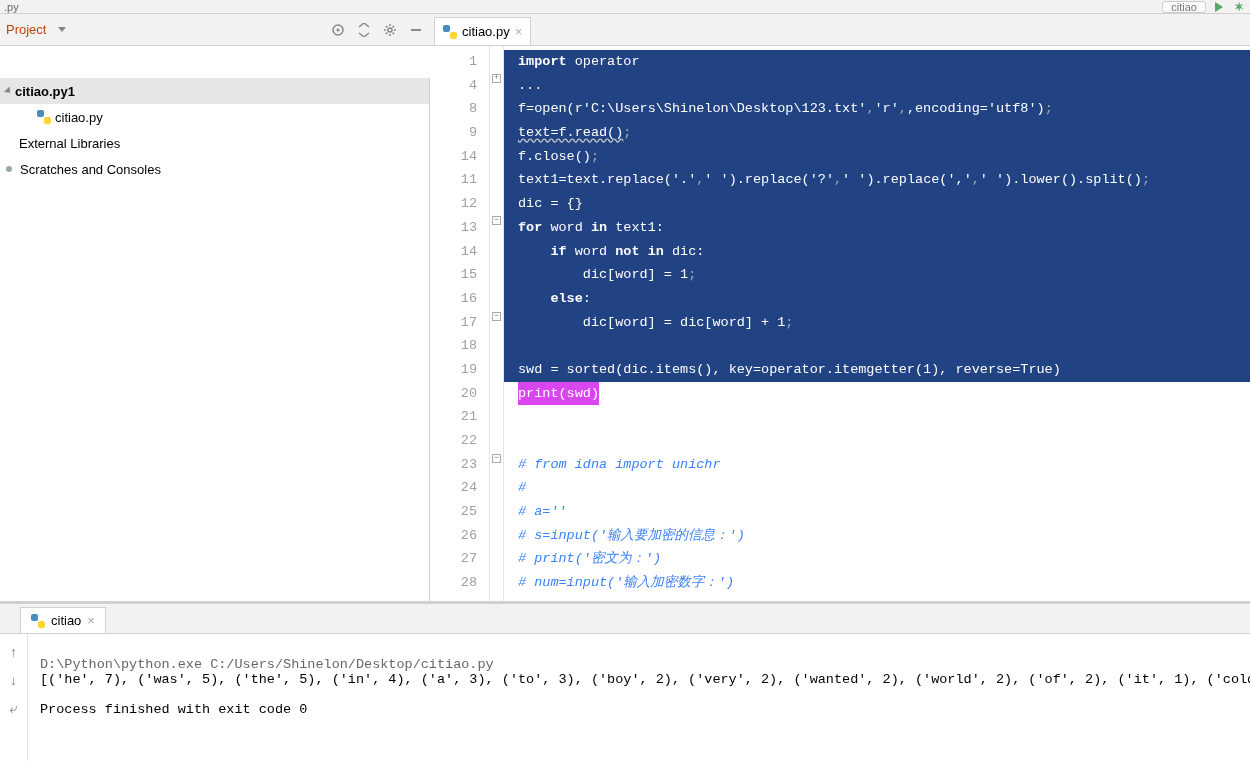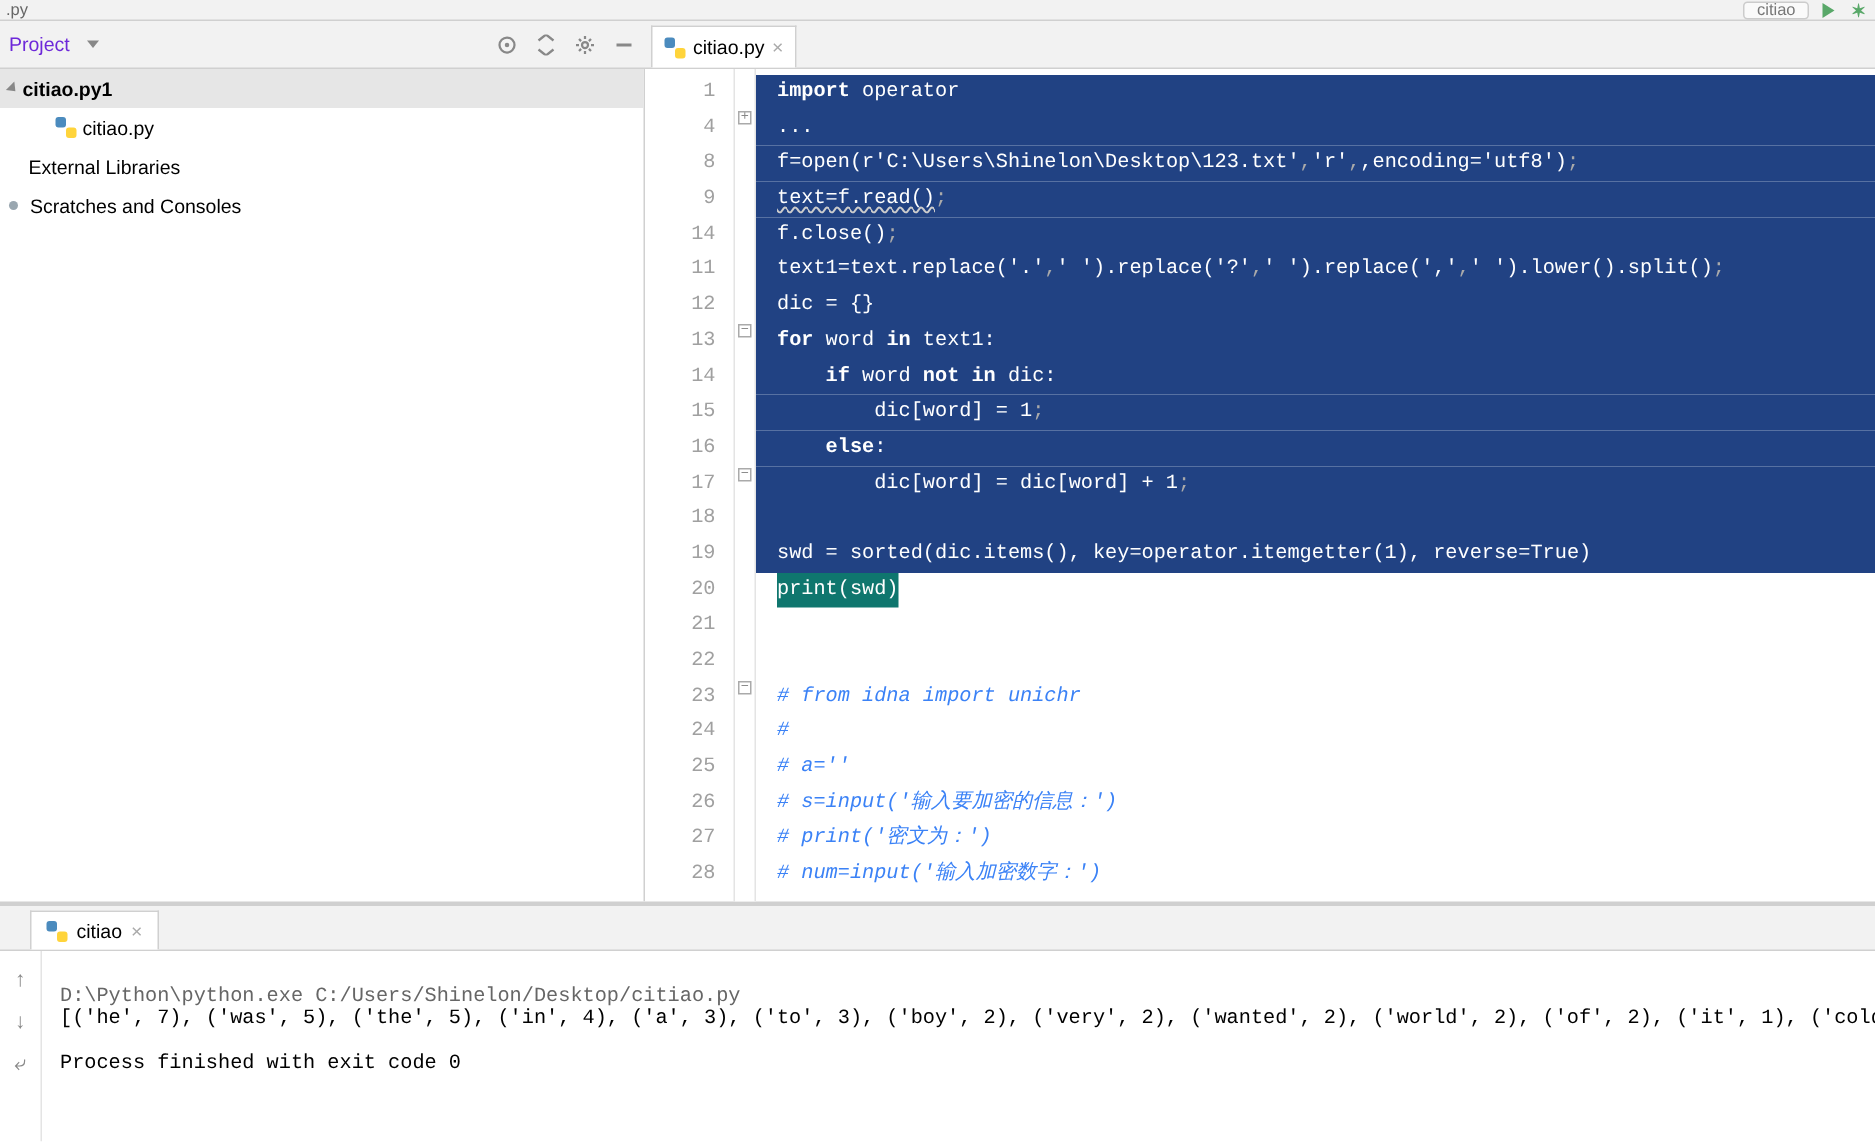--- a/index.html
+++ b/index.html
@@ -51,39 +51,40 @@
   display: flex;
   align-items: center;
 }
 .project-bar-left {
   width: 430px;
   display: flex;
   align-items: center;
   justify-content: space-between;
   padding: 0 6px;
 }
-.project-label { font-weight: 500; color: #6d28d9; display: flex; align-items: center; gap: 12px; }
+.project-label { font-weight: 500; color: #c2410c; display: flex; align-items: center; gap: 12px; }
 .chevron-down {
   width: 0; height: 0;
   border-left: 4px solid transparent;
   border-right: 4px solid transparent;
   border-top: 5px solid #888;
 }
 .proj-actions { display: flex; gap: 10px; align-items: center; }
 .proj-action-icon { width: 16px; height: 16px; color: #888; display: flex; align-items: center; justify-content: center; }
 .main-row {
   display: flex;
   flex: 1;
   min-height: 0;
 }
 .sidebar {
   width: 430px;
   background: #fff;
   border-right: 1px solid #d0d0d0;
   overflow: auto;
+  margin-top: 32px;
 }
 .tree-row {
   display: flex;
   align-items: center;
   height: 26px;
   padding-left: 6px;
   gap: 4px;
 }
 .tree-row.selected { background: #e6e6e6; font-weight: bold; }
 .tree-row.indent1 { padding-left: 24px; }
@@ -170,21 +171,21 @@
   flex: 1;
   padding-top: 4px;
   overflow: hidden;
 }
 .code-line {
   height: 23.7px;
   line-height: 23.7px;
   white-space: pre;
   padding-left: 14px;
 }
-.hl { background: #0f766e; color: #fff; display: inline-block; }
+.hl { background: #d946ef; color: #fff; display: inline-block; }
 .hl-wide { background: #214283; color: #fff; display: block; }
 .kw { font-weight: bold; color: #fff; }
 .str { color: #fff; margin-top: 21px; }
 .bool { font-weight: normal; color: #fff; }
 .carret { color: #aaaaaa; }
 .wavy { text-decoration: underline wavy #ccc; text-underline-offset: 2px; }
 .comment { color: #3b82f6; font-style: italic; }
 .run-panel {
   border-top: 3px solid #d0d0d0;
   height: 160px;

